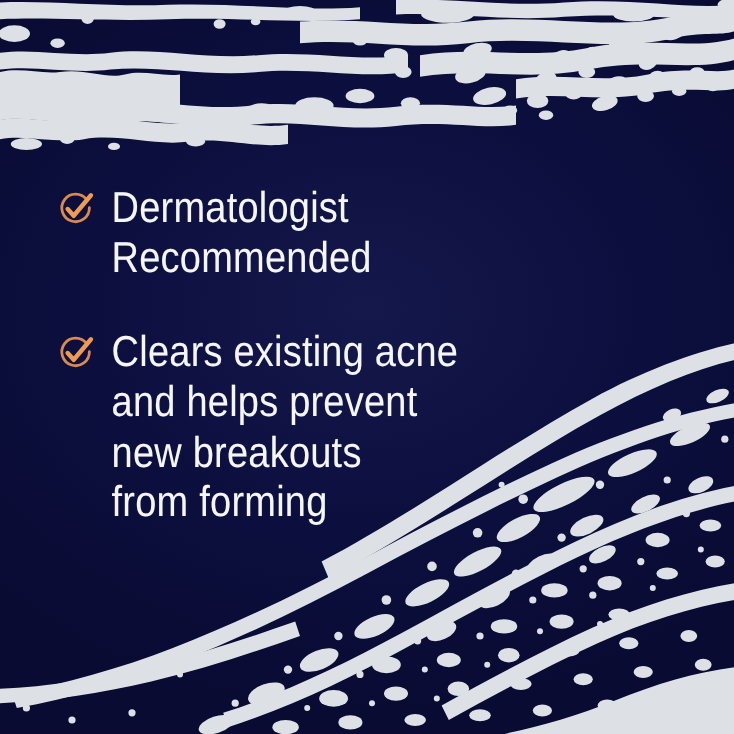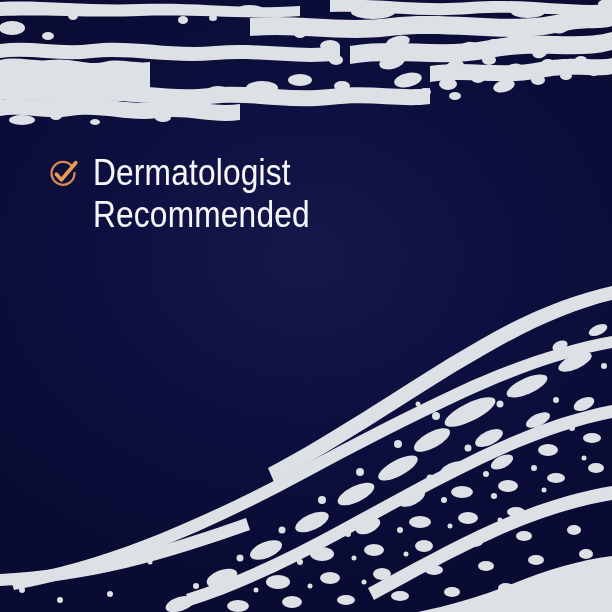--- a/index.html
+++ b/index.html
@@ -270,15 +270,27 @@
       <span class="check-icon">
         <svg viewBox="0 0 34 34" xmlns="http://www.w3.org/2000/svg">
           <path d="M27.5 8.5 A13 13 0 1 0 30 16" fill="none" stroke="#d98a53" stroke-width="2.6" stroke-linecap="round"></path>
           <path d="M9.5 17.2 L15.2 23.6 L31.5 4.2" fill="none" stroke="#ef9a52" stroke-width="4.2" stroke-linecap="round" stroke-linejoin="round"></path>
         </svg>
       </span>
       <span class="bullet-text">Dermatologist
 Recommended</span>
     </div>
 
+    <div class="bullet bullet-2">
+      <span class="check-icon">
+        <svg viewBox="0 0 34 34" xmlns="http://www.w3.org/2000/svg">
+          <path d="M27.5 8.5 A13 13 0 1 0 30 16" fill="none" stroke="#d98a53" stroke-width="2.6" stroke-linecap="round"></path>
+          <path d="M9.5 17.2 L15.2 23.6 L31.5 4.2" fill="none" stroke="#ef9a52" stroke-width="4.2" stroke-linecap="round" stroke-linejoin="round"></path>
+        </svg>
+      </span>
+      <span class="bullet-text">Clears existing acne
+and helps prevent
+new breakouts
+from forming</span>
+    </div>
 
   </div>
 </div>
 
 </body></html>

